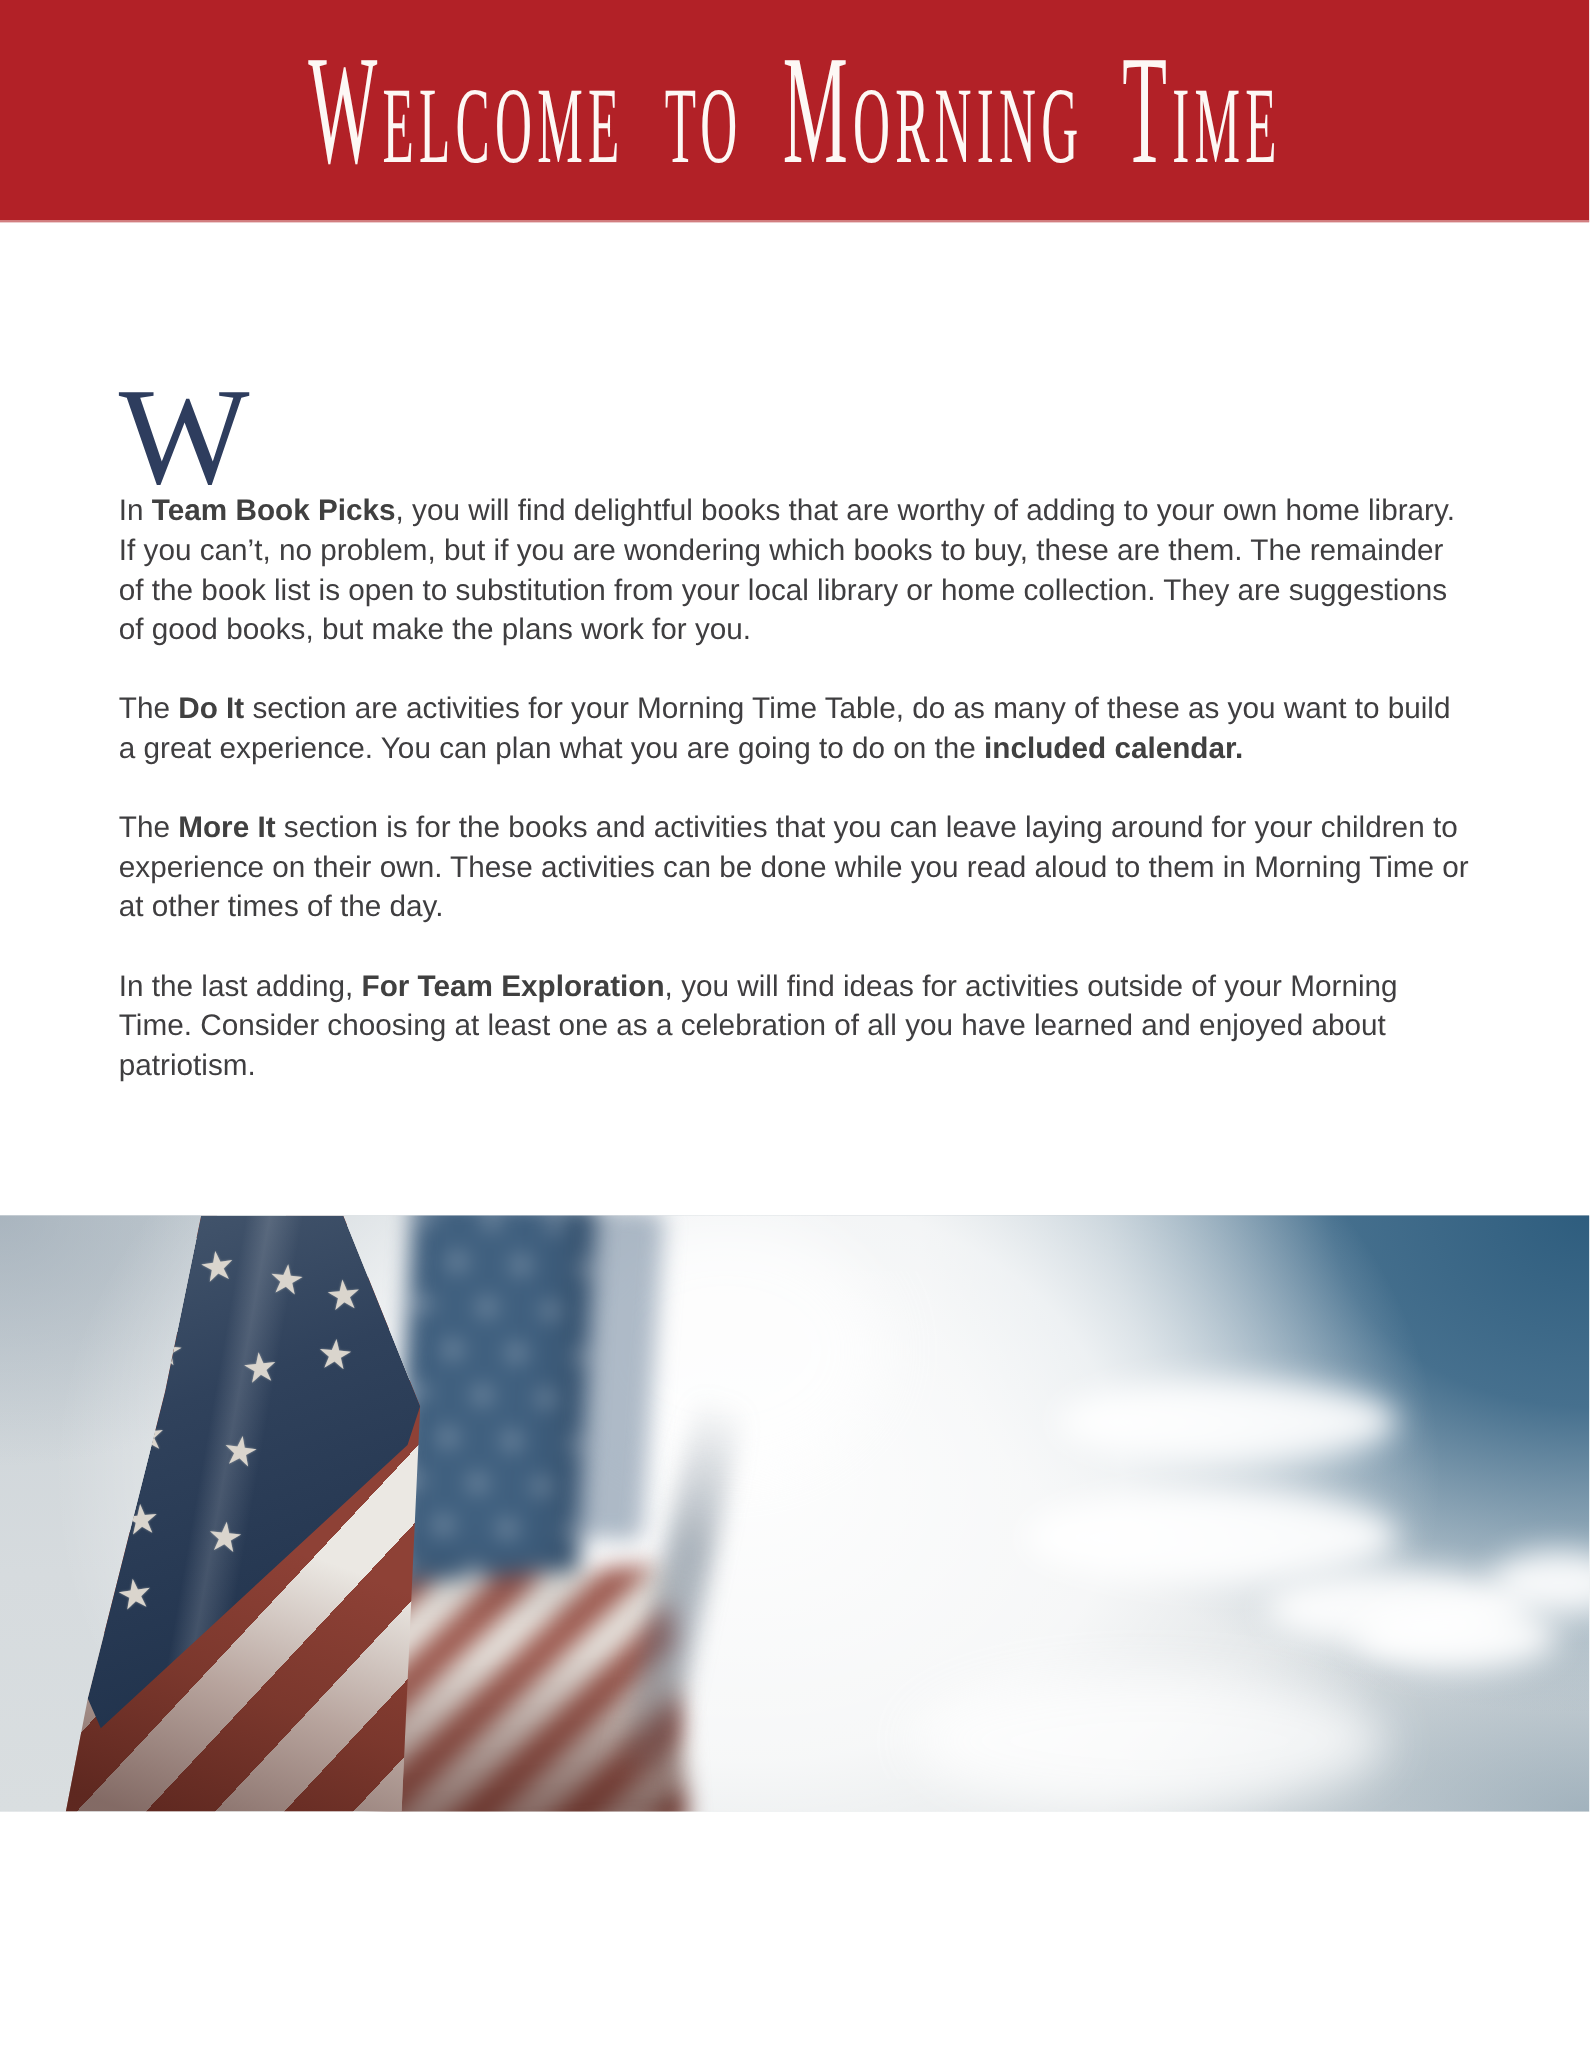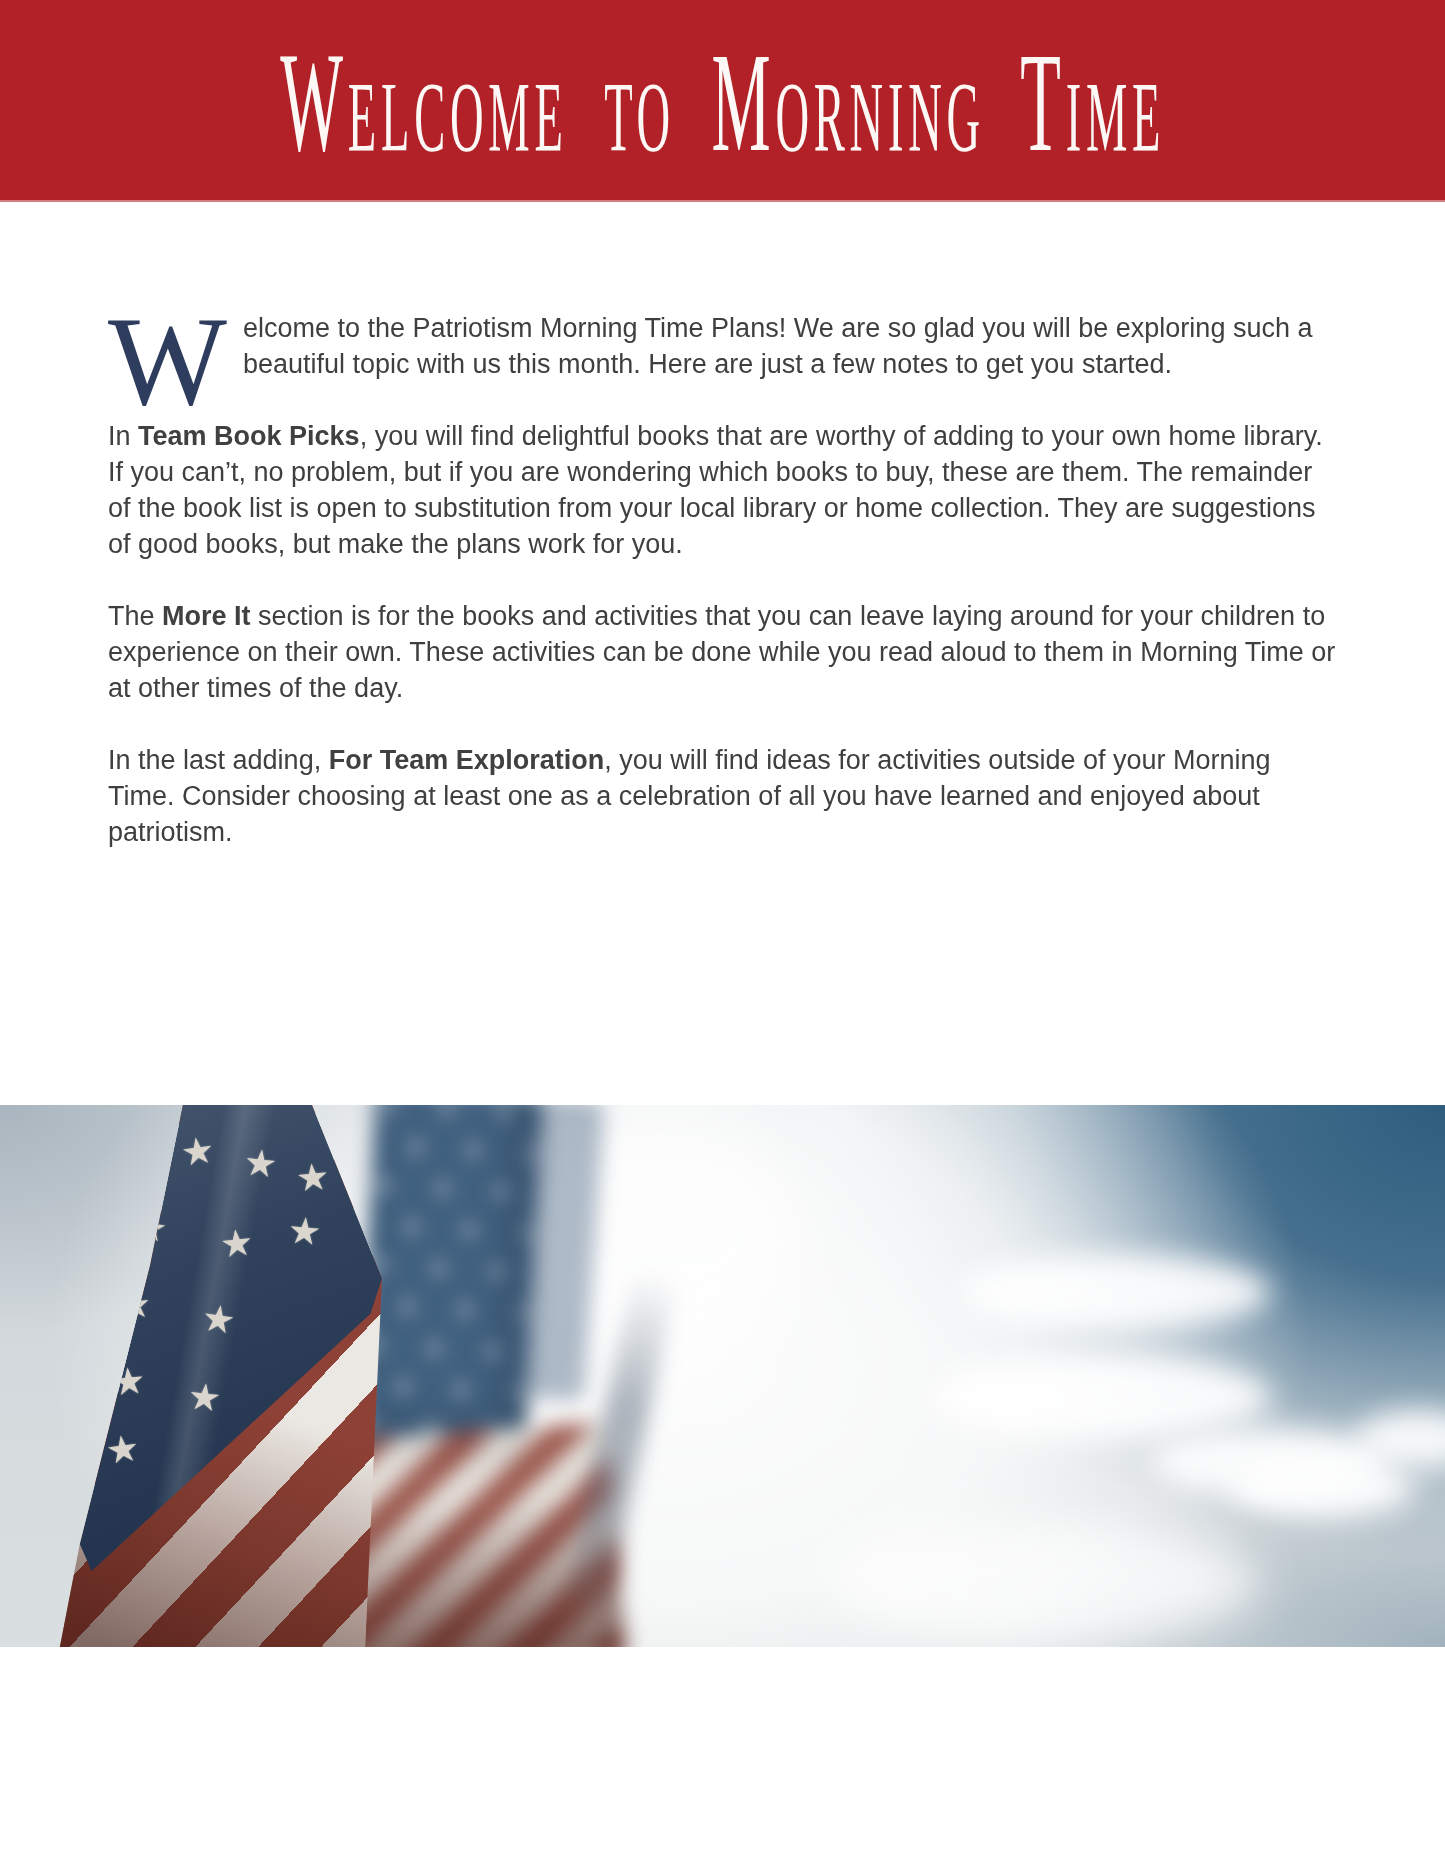--- a/index.html
+++ b/index.html
@@ -142,22 +142,23 @@
 <body>
 
 <div class="page">
 
   <header class="banner">
     <h1 class="title">Welcome to Morning Time</h1>
   </header>
 
   <main class="content">
     <section id="paragraphs">
-        <p><span class="dropcap">W</span><span>elcome to the Patriotism Morning Time Plans! We are so glad you will be exploring such a beautiful topic with us this month. Here are just a few notes to get you started.</span></p>
+        <p><span class="dropcap">W</span></p>
         <p><span>In </span><b>Team Book Picks</b><span>, you will find delightful books that are worthy of adding to your own home library. If you can’t, no problem, but if you are wondering which books to buy, these are them. The remainder of the book list is open to substitution from your local library or home collection. They are suggestions of good books, but make the plans work for you.</span></p>
+        <p><span>The </span><b>Do It</b><span> section are activities for your Morning Time Table, do as many of these as you want to build a great experience. You can plan what you are going to do on the </span><b>included calendar.</b></p>
         <p><span>The </span><b>More It</b><span> section is for the books and activities that you can leave laying around for your children to experience on their own. These activities can be done while you read aloud to them in Morning Time or at other times of the day.</span></p>
         <p><span>In the last adding, </span><b>For Team Exploration</b><span>, you will find ideas for activities outside of your Morning Time. Consider choosing at least one as a celebration of all you have learned and enjoyed about patriotism.</span></p>
       </section>
   </main>
 
   <figure class="photo" aria-label="American flag hanging in focus with a second blurred flag and a cloudy blue sky">
     <div class="cloud c1"></div>
     <div class="cloud c2"></div>
     <div class="cloud c3"></div>
     <div class="cloud c4"></div>

